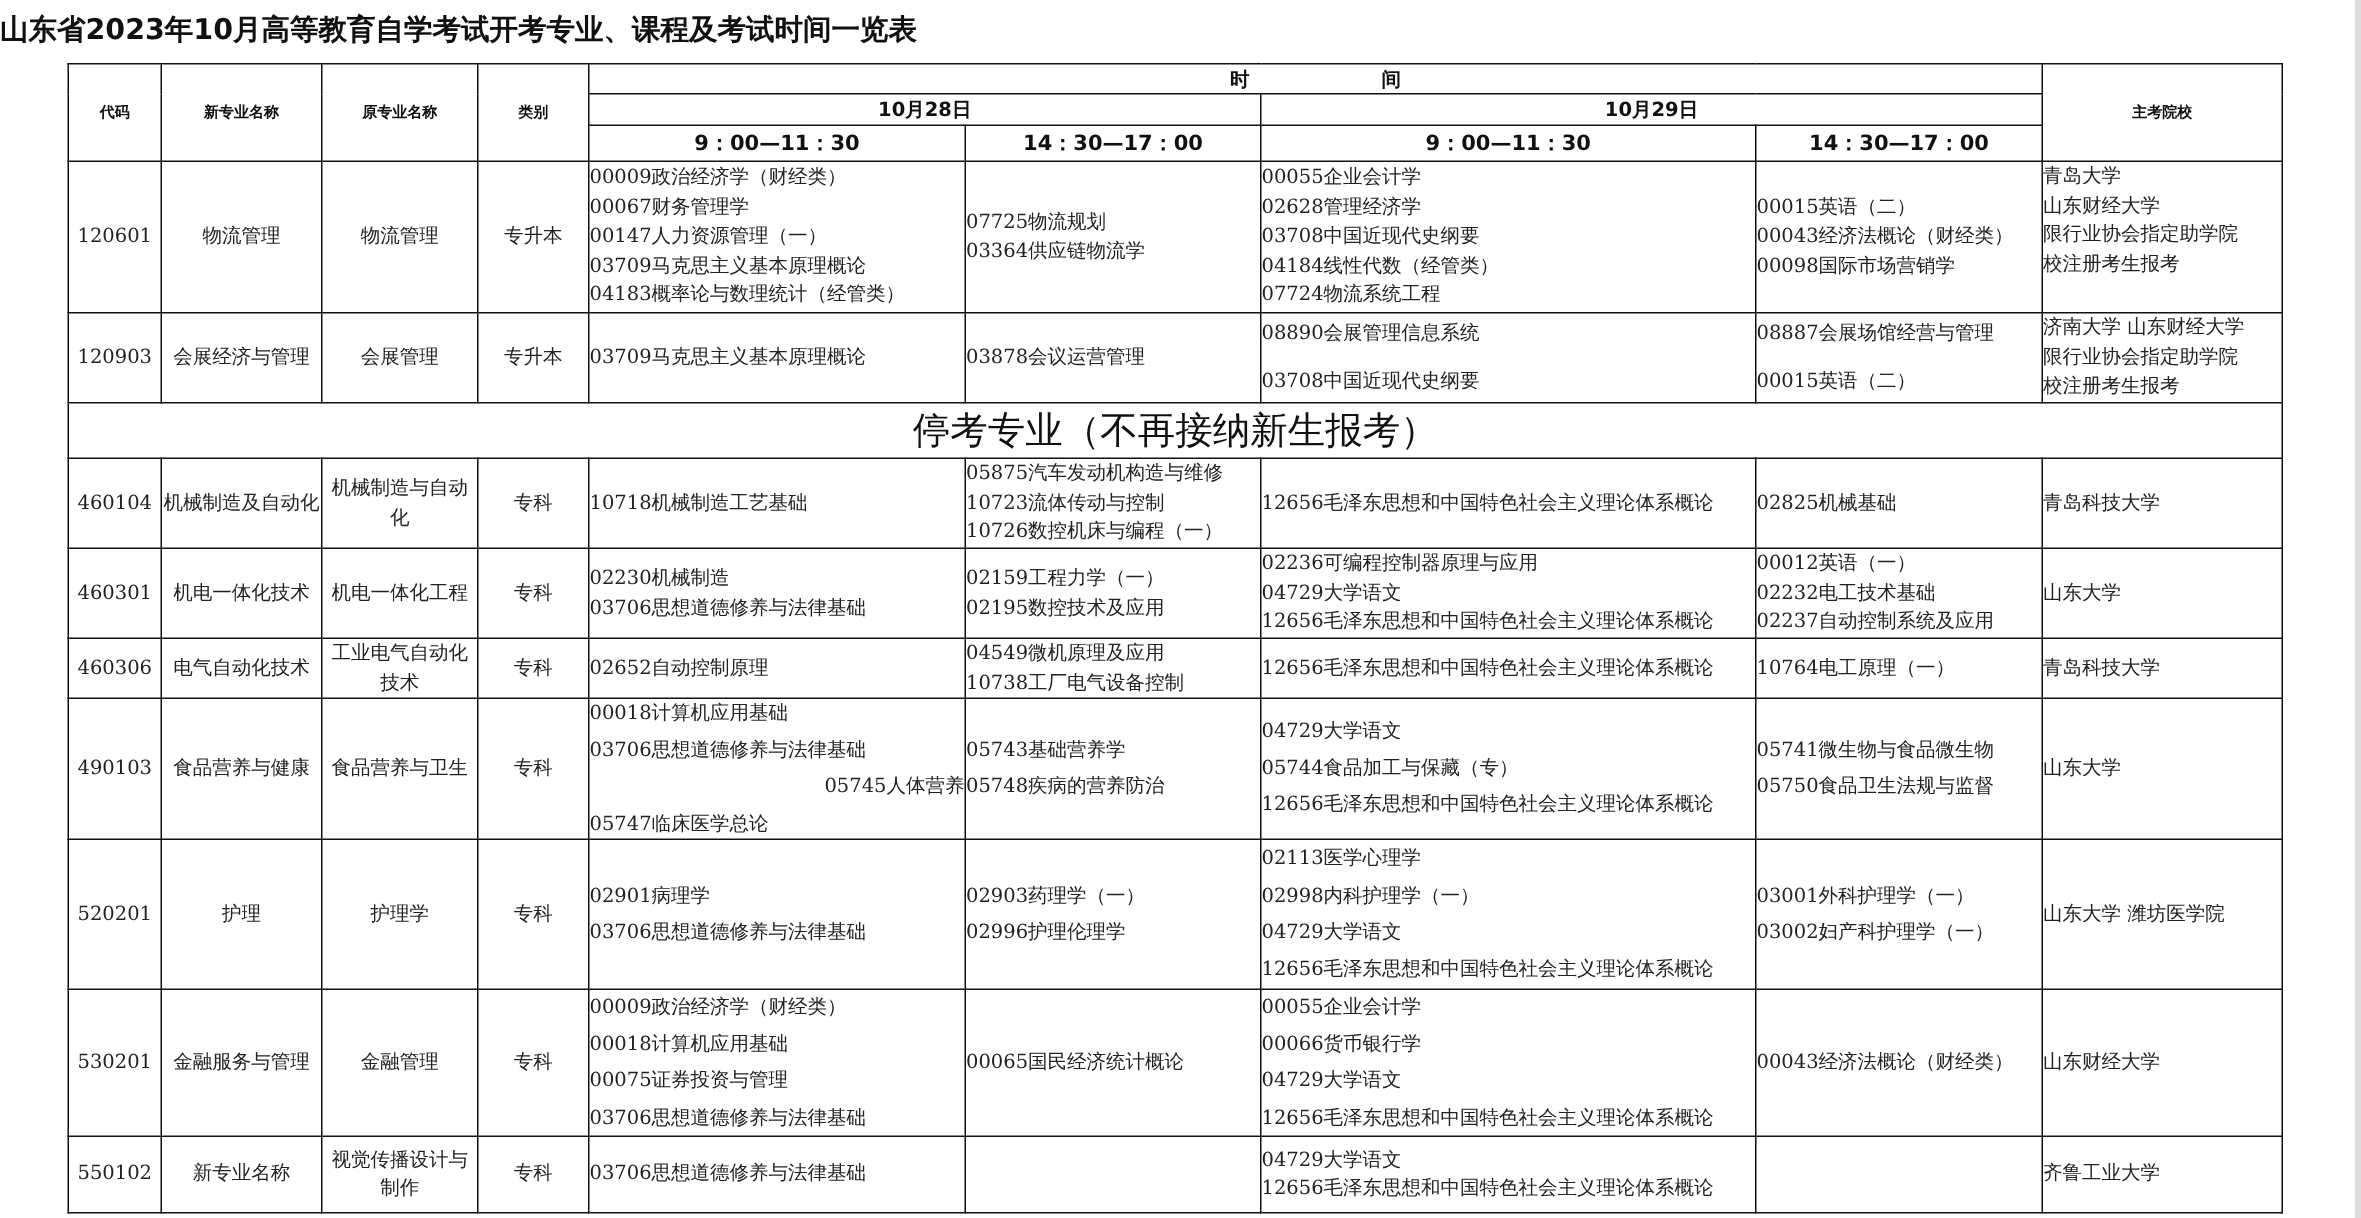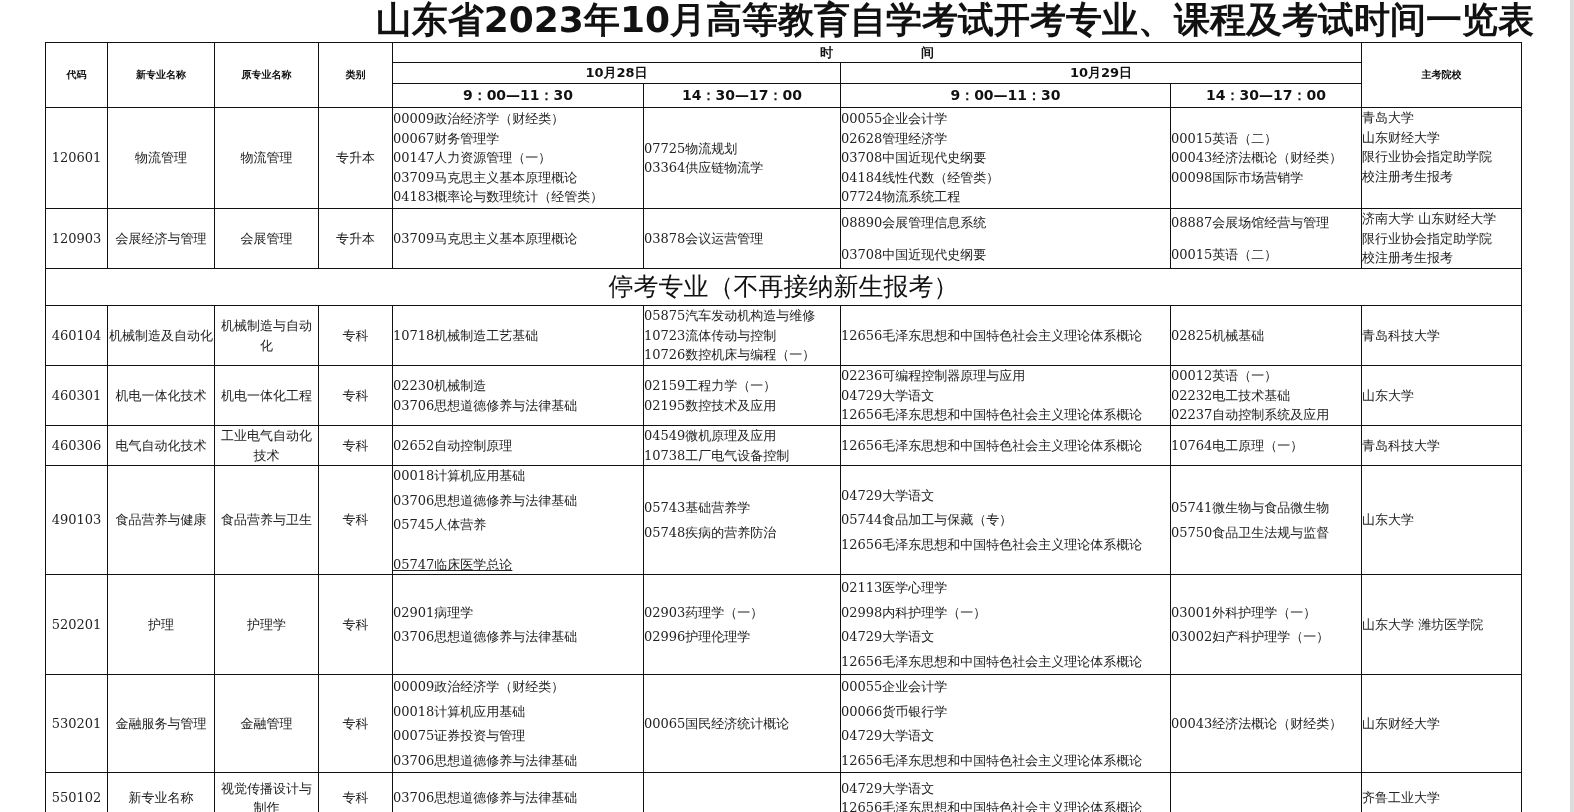--- a/index.html
+++ b/index.html
@@ -1,18 +1,18 @@
 <!DOCTYPE html>
 <html><head>
 <meta charset="utf-8">
 <style>
   html, body { margin:0; padding:0; background:#ffffff; }
   body { width:1574px; height:812px; position:relative; overflow:hidden; font-family:"DejaVu Serif","Liberation Serif",serif; color:#222; }
   .right-strip { position:absolute; right:0; top:0; width:4px; height:812px; background:#dcdcdc; }
-  .title { position:absolute; left:0; top:2px; width:1534px; text-align:right; font-family:"DejaVu Sans","Liberation Sans",sans-serif; font-weight:bold; font-size:36px; letter-spacing:0px; color:#111; line-height:36px; }
+  .title { position:absolute; left:0; top:2px; width:1534px; text-align:left; font-family:"DejaVu Sans","Liberation Sans",sans-serif; font-weight:bold; font-size:19px; letter-spacing:0px; color:#111; line-height:36px; }
   table.sched { position:absolute; left:45px; top:42px; border-collapse:collapse; table-layout:fixed; width:1476px; }
   table.sched td, table.sched th { border:1.6px solid #111; padding:0; vertical-align:middle; overflow:hidden; }
   th { font-family:"DejaVu Sans","Liberation Sans",sans-serif; font-weight:bold; font-size:10px; color:#111; text-align:center; }
   th.time-title { font-size:13px; height:19px; letter-spacing:0; }
   th.date { font-size:13px; height:20px;margin-left:37px; }
   th.slot { font-size:14px; height:23px; }
   td { font-size:13px; line-height:19.5px; }
   td.c { text-align:center; }
   td.code { text-align:center; font-size:13px; }
   td.courses { vertical-align:top; text-align:left; padding-left:1px; white-space:nowrap; }
@@ -195,22 +195,22 @@
         </td>
       </tr>
       <tr style="height: 83px;">
         <td class="code">490103</td>
         <td class="c">食品营养与健康</td>
         <td class="c">食品营养与卫生</td>
         <td class="c">专科</td>
         <td class="courses">
           <div>00018计算机应用基础</div>
           <div style="margin-top: 5px;">03706思想道德修养与法律基础</div>
-          <div style="margin-top: 5px;">05745人体营养</div>
-          <div style="margin-top: 20px; text-decoration: underline;">05747临床医学总论</div>
+          <div style="margin-top: 5px; text-align: right;">05745人体营养</div>
+          <div style="margin-top: 5px;">05747临床医学总论</div>
         </td>
         <td class="courses">
           <div>05743基础营养学</div>
           <div style="margin-top: 5px;">05748疾病的营养防治</div>
         </td>
         <td class="courses">
           <div>04729大学语文</div>
           <div style="margin-top: 5px;">05744食品加工与保藏（专）</div>
           <div style="margin-top: 5px;">12656毛泽东思想和中国特色社会主义理论体系概论</div>
         </td>

